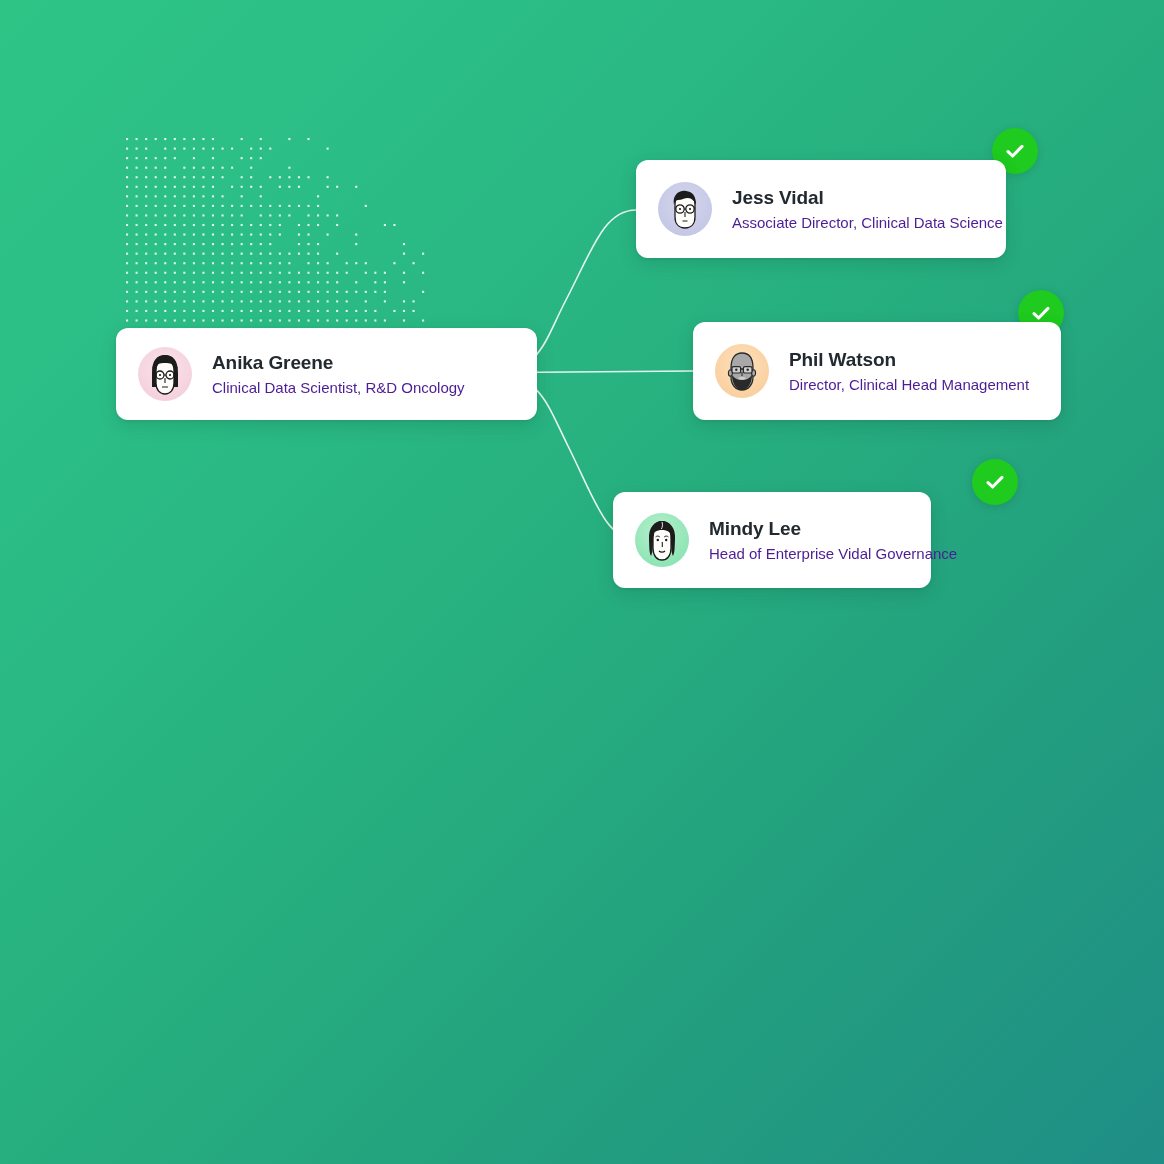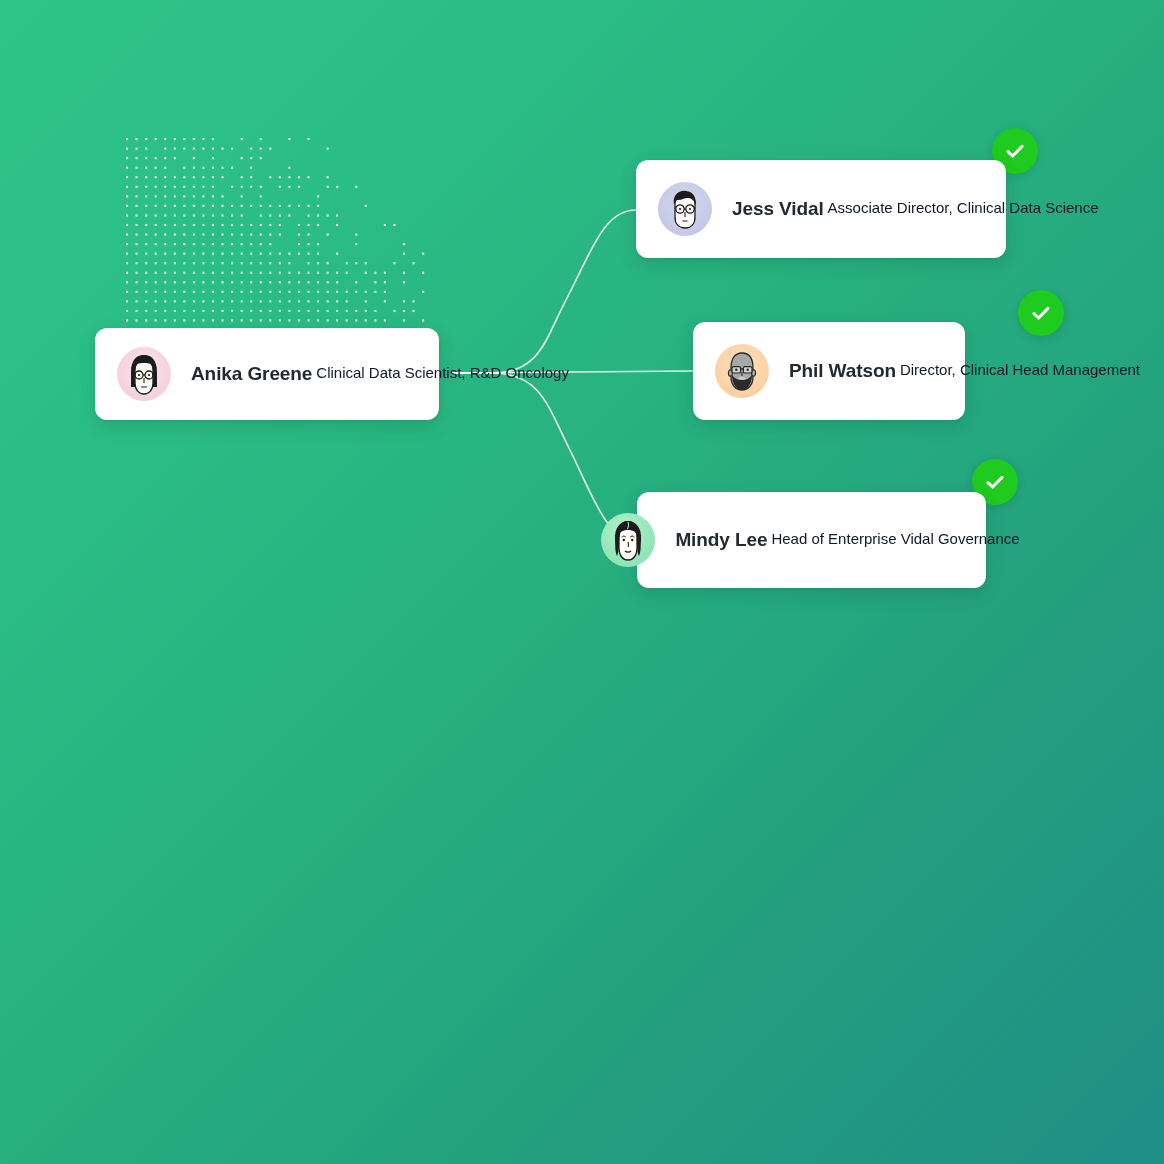--- a/index.html
+++ b/index.html
@@ -38,34 +38,34 @@
     padding:0 24px 0 22px;
     z-index:5;
   }
   .card-avatar {
     width:54px; height:54px;
     border-radius:50%;
     flex:0 0 54px;
     overflow:hidden;
     position:relative;
   }
-  .card-text { margin-left:20px; display:flex; gap:4px; }
+  .card-text { margin-left:20px; display:flex; flex-direction:column; gap:4px; }
   .card-name {
     font-size:19px; font-weight:bold; color:#22292f; letter-spacing:-0.1px;
     line-height:22px; white-space:nowrap;
   }
   .card-role {
-    font-size:15px; color:#0f172a; line-height:19px; white-space:nowrap;
+    font-size:15px; color:#4c1d95; line-height:19px; white-space:nowrap;
   }
 
   
-  #card-anika { left:95px; top:328px; width:344px; height:92px; }
+  #card-anika { left:116px; top:328px; width:421px; height:92px; }
   #card-jess  { left:636px; top:160px; width:370px; height:98px; }
-  #card-phil  { left:693px; top:322px; width:272px; height:98px; }
-  #card-mindy { left:637px; top:492px; width:349px; height:96px;justify-content:center; }
+  #card-phil  { left:693px; top:322px; width:368px; height:98px; }
+  #card-mindy { left:613px; top:492px; width:318px; height:96px; }
 
   
   .verified-badge {
     position:absolute;
     width:46px; height:46px;
     border-radius:50%;
     background:#1ecb1e;
     display:flex; align-items:center; justify-content:center;
     box-shadow:0 2px 8px rgba(10,60,45,0.18);
     z-index:4;

